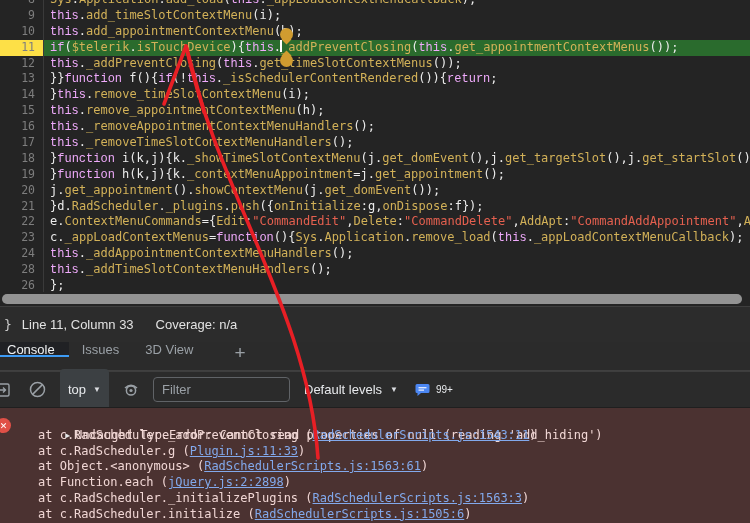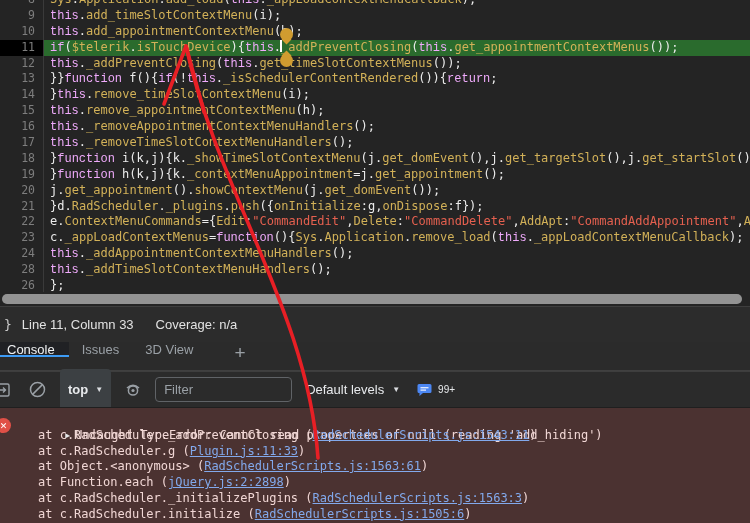--- a/index.html
+++ b/index.html
@@ -11,21 +11,21 @@
   .editor { position:absolute; left:0; top:0; width:750px; height:307px;
             background:#242424; overflow:hidden; }
   .code-lines { position:absolute; left:0; top:-8px; width:1400px; }
   .code-line { display:flex; height:15.9px; line-height:15.9px; white-space:pre;
                font-family:"DejaVu Sans Mono", monospace; font-size:12px; }
   .code-line .ln { flex:0 0 44px; width:44px; text-align:right; padding-right:8px;
                    color:#7e7e7e; background:#242424; border-right:1px solid #3a3a3a;
                    font-size:11.5px; }
   .code-line .code { margin-left:6px; color:#eaeaea; }
   .code-line.current { background:#2a6b2d; }
-  .code-line.current .ln { background:#000000; }
+  .code-line.current .ln { background:#fde047; }
   .tk-kw { color:#f0abfc;font-family:Liberation Mono, monospace; }
   .tk-id { color:#d2b158; }
   .tk-str { color:#e5604f; }
   .tk-p { color:#ececec; }
   .caret { display:inline-block; width:1.5px; height:12px; background:#ffffff;
            vertical-align:-1.5px; margin:0 -0.75px; }
 
   
   .hscroll { position:absolute; left:0; top:292px; width:750px; height:14px; background:#242424; }
   .hscroll .thumb { position:absolute; left:2px; top:2px; width:740px; height:10px;
@@ -53,21 +53,21 @@
 
   
   .ctoolbar { position:absolute; left:0; top:371px; width:750px; height:36px;
               background:#2b2b2b; border-top:1px solid #3e3e3e;
               display:flex; align-items:center; }
   .icon-btn { color:#9aa0a6; display:flex; align-items:center; justify-content:center; }
   .sidebar-toggle { width:18px; height:18px; margin-left:-7px; }
   .ban-icon { width:19px; height:19px; margin-left:17px; }
   .top-select { margin-left:13px; height:42px; background:#3c4043; border-radius:4px;
                 display:flex; align-items:center; padding:0 8px; color:#e8eaed;
-                font-size:13px; gap:7px;font-weight:bold; }
+                font-size:13px; gap:7px; }
   .top-select .dd { font-size:8px; color:#dadce0; }
   .eye-icon { width:22px; height:22px; margin-left:11px; }
   .filter-input { margin-left:11px; width:137px; height:25px; background:#2b2b2b;
                   border:1px solid #606367; border-radius:4px; color:#f0abfc;
                   font-size:13px; padding:0 8px; outline:none;
                   font-family:"Liberation Sans", sans-serif; }
   .filter-input::placeholder { color:#9aa0a6; }
   .levels { margin-left:14px; display:flex; align-items:center; gap:8px;
             color:#e8eaed; font-size:13px; }
   .levels .dd { font-size:8px; color:#dadce0; }

